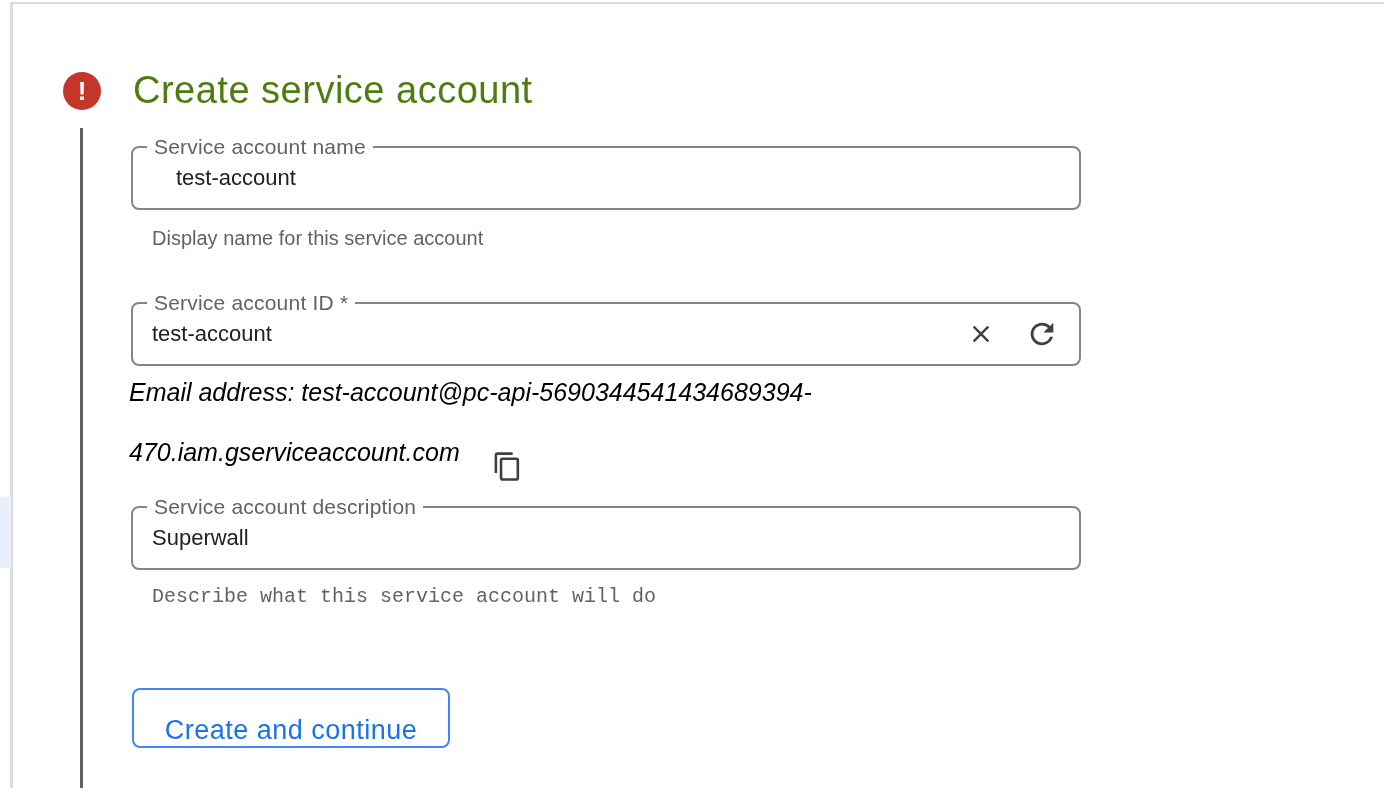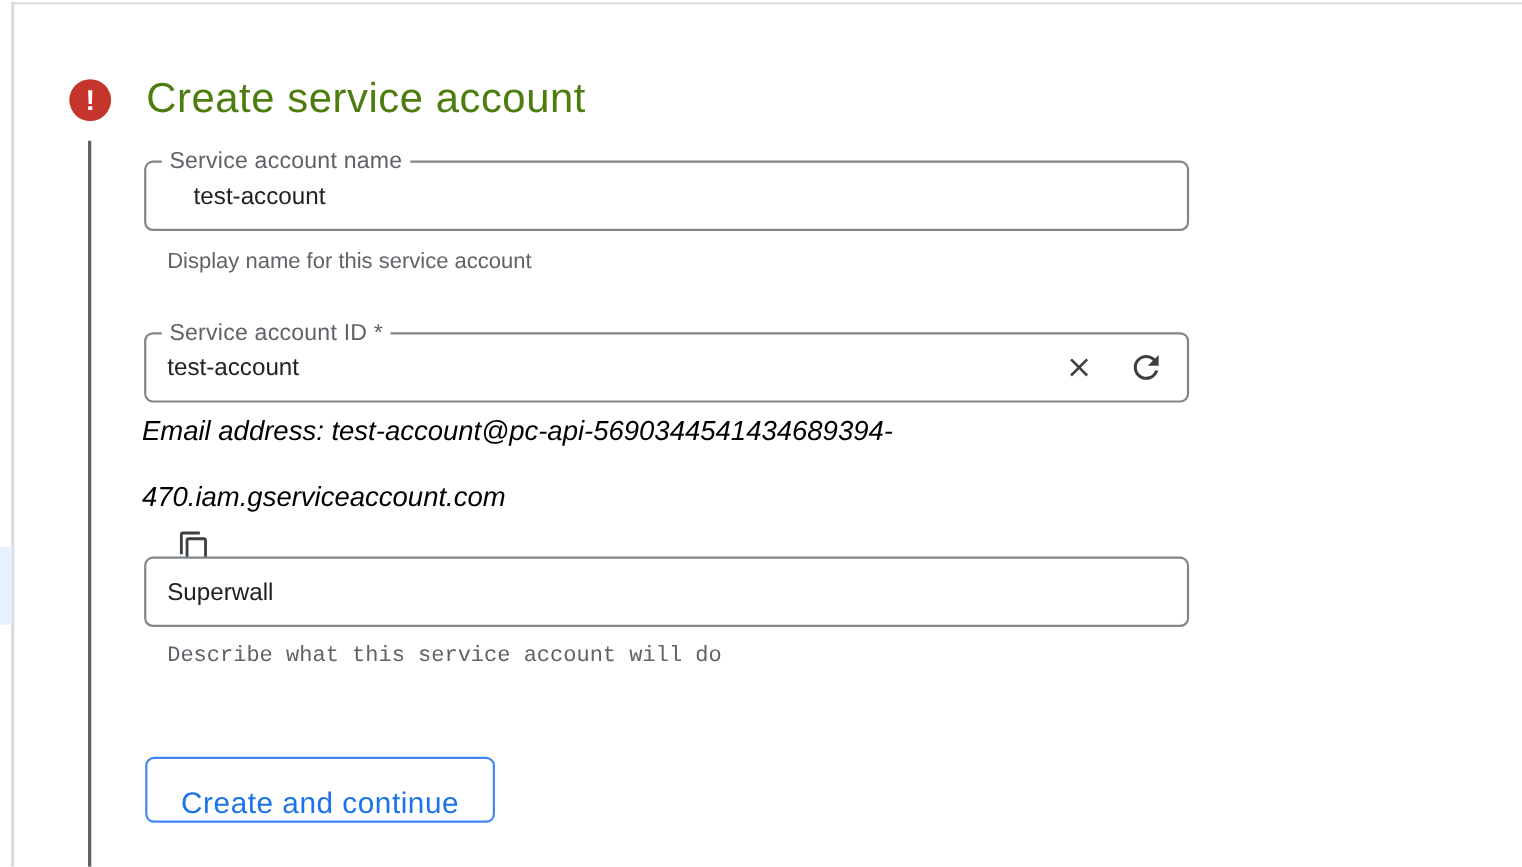--- a/index.html
+++ b/index.html
@@ -65,21 +65,21 @@
     position: absolute; left: 152px;
     font-size: 20px; line-height: 22px; color: #5f6368; white-space: nowrap;
   }
   .helper-name { top: 227px; }
   .helper-desc { top: 586px; font-family: Liberation Mono, monospace; }
 
   .email-block {
     position: absolute; left: 129px; top: 362px;
     font-size: 25px; line-height: 60px; color: #000000; white-space: nowrap; font-style: italic;
   }
-  .email-line2-row { display: flex; align-items: flex-start; flex-direction: column; }
+  .email-line2-row { display: flex; align-items: flex-end; }
   .copy-btn { margin-left: 32px; color: #3c4043; }
 
   .create-btn {
     position: absolute; left: 132px; top: 688px;
     width: 318px; height: 60px;
     background: #ffffff; border: 2px solid #4285f4; border-radius: 8px;
     color: #1a73e8; font-family: "Liberation Sans", sans-serif;
     font-size: 27px; font-weight: 500; letter-spacing: 0.5px;
     display: flex; align-items: flex-end; justify-content: center;
     cursor: pointer;
@@ -127,19 +127,20 @@
     <span>470.iam.gserviceaccount.com</span>
     <button class="icon-btn copy-btn" title="">
       <svg width="31" height="31" viewBox="0 0 24 24" fill="currentColor">
         <path d="M16 1H4c-1.1 0-2 .9-2 2v14h2V3h12V1zm3 4H8c-1.1 0-2 .9-2 2v14c0 1.1.9 2 2 2h11c1.1 0 2-.9 2-2V7c0-1.1-.9-2-2-2zm0 16H8V7h11v14z"></path>
       </svg>
     </button>
   </div>
 </div>
 
 <div class="text-field field-desc">
+  <span class="float-label">Service account description</span>
   <input type="text" value="Superwall" style="">
 </div>
 <div class="helper-text helper-desc">Describe what this service account will do</div>
 
 <button class="create-btn">
   <span>Create and continue</span>
 </button>
 
 </body></html>

